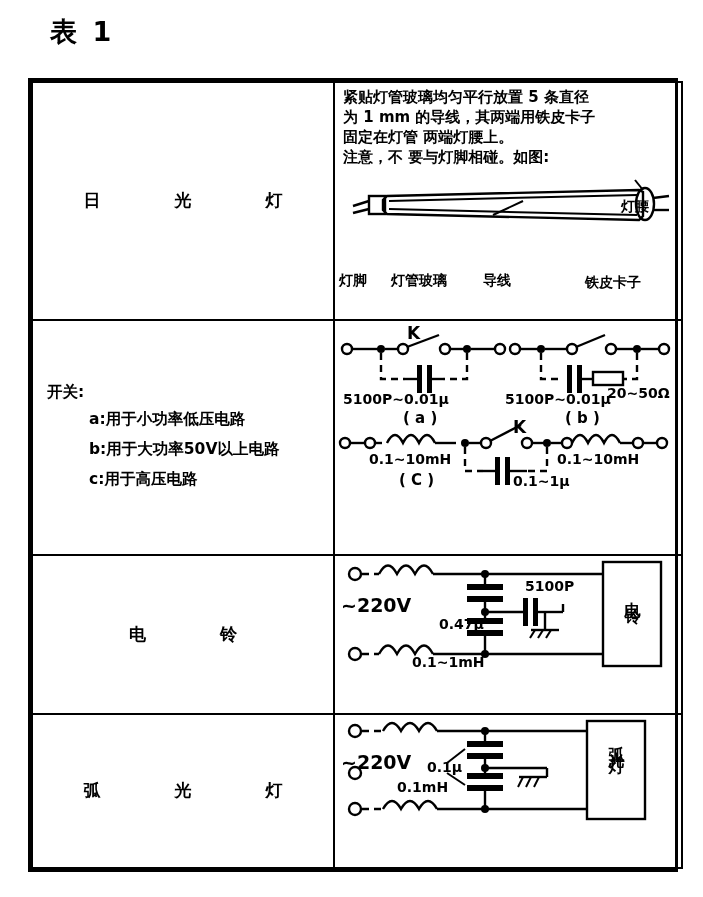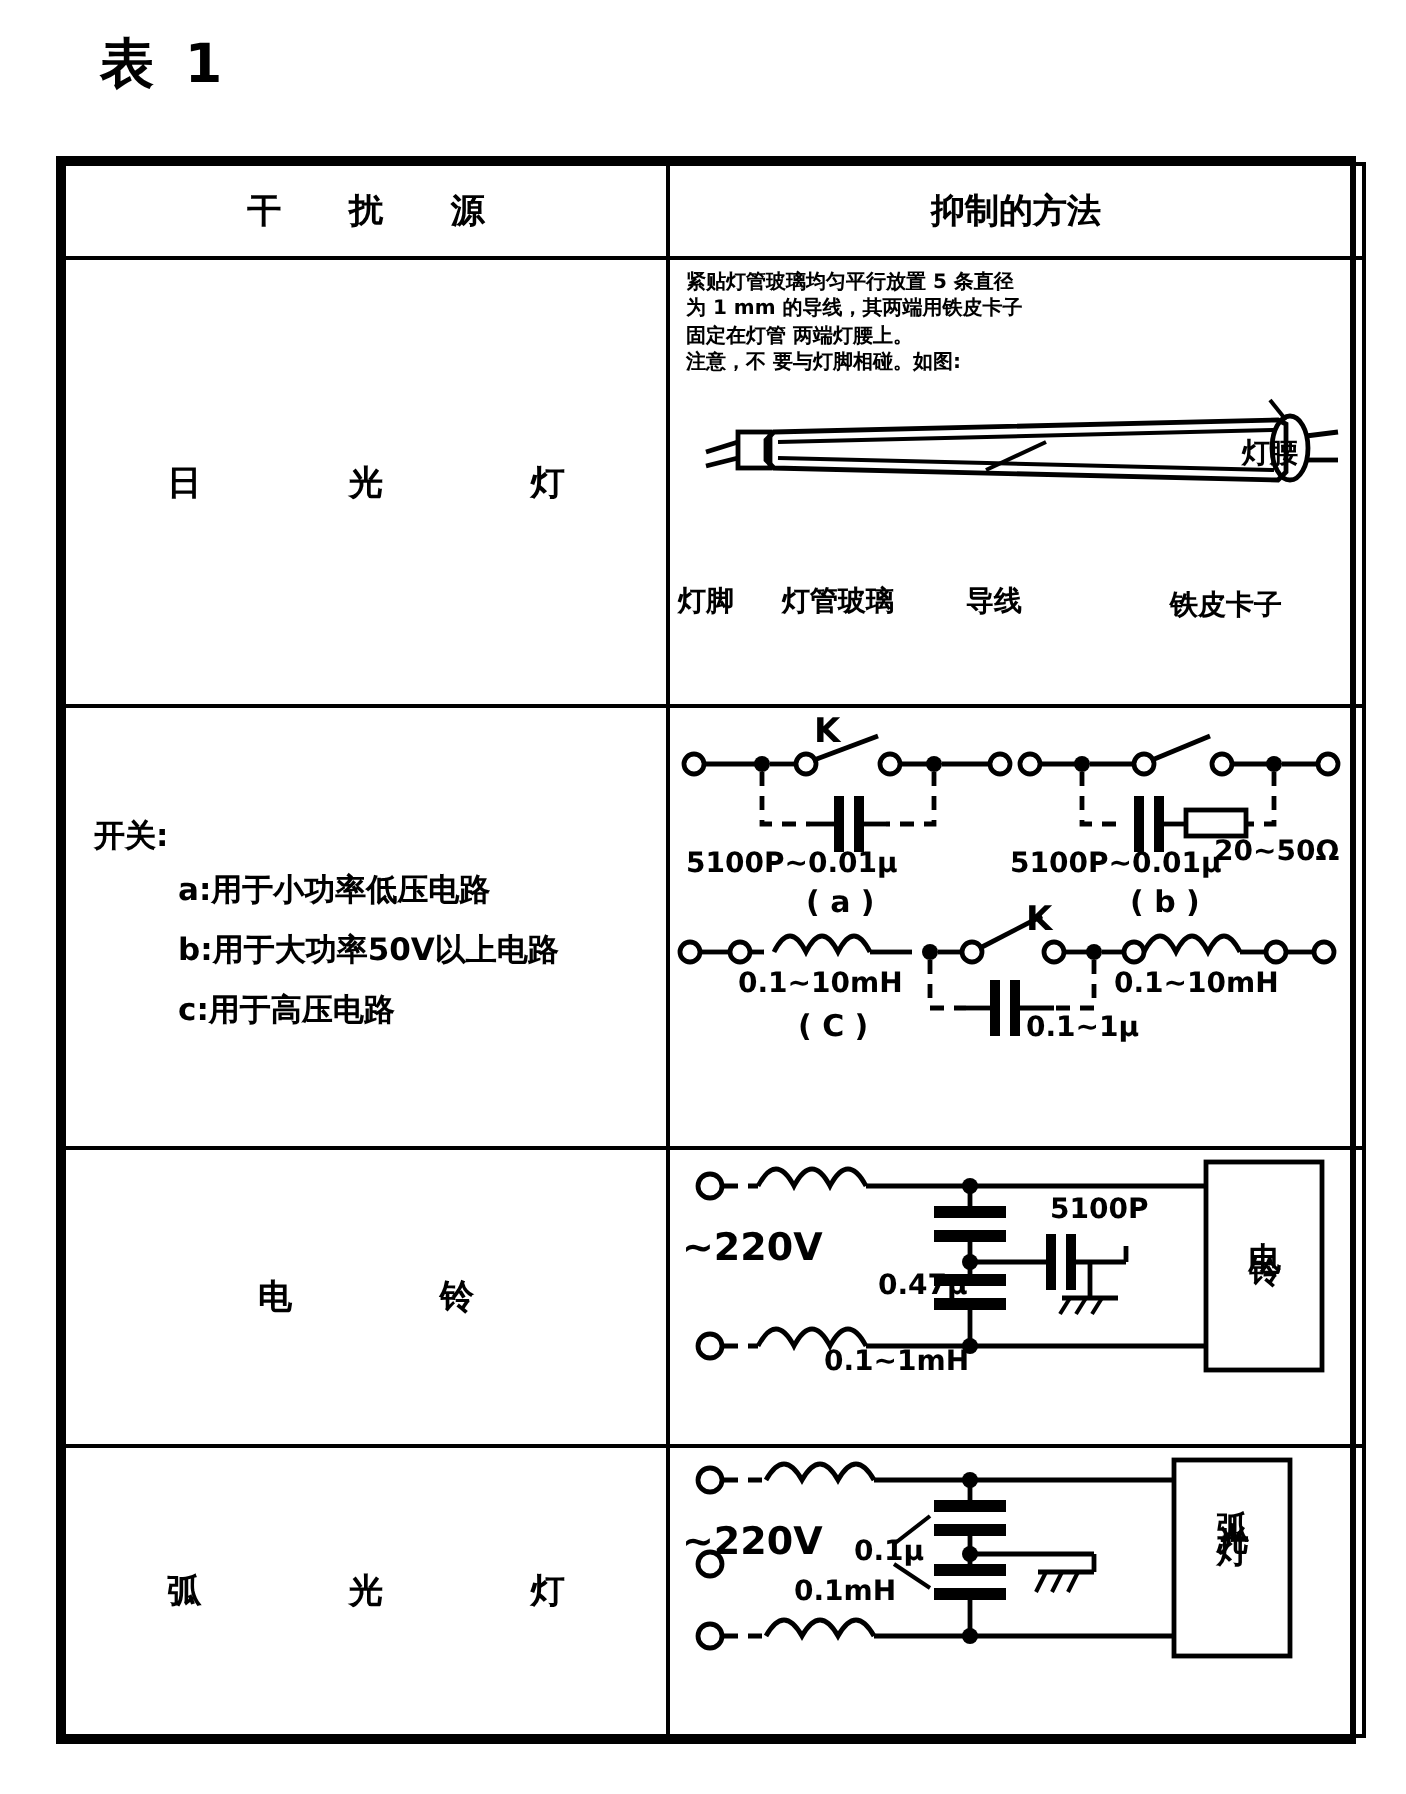--- a/index.html
+++ b/index.html
@@ -58,21 +58,21 @@
   .src-center.wide { letter-spacing: 34px; text-indent: 34px; }
   .src-small { font-size: 16px; font-weight: bold; text-align: center; }
 
   
   .method { font-size: 15.5px; font-weight: bold; }
   .method.center { text-align: center; }
   .method.left { padding-left: 8px; }
 
   
   .fl-cell { position: relative; height: 100%; padding: 5px 6px 0 8px; box-sizing: border-box; }
-  .fl-text { font-size: 10px; font-weight: bold; line-height: 1.33; }
+  .fl-text { font-size: 15px; font-weight: bold; line-height: 1.33; }
   .fl-text .ln { white-space: nowrap; }
   .fl-fig { position: relative; height: 86px; margin-top: 2px; }
   .lbl { position: absolute; font-size: 14px; font-weight: bold; white-space: nowrap; margin-top: 44px; }
 
   
   .sw-left { padding: 6px 0 0 14px; font-size: 15.5px; font-weight: bold; }
   .sw-left .head { margin-bottom: 6px; }
   .sw-left .sub { margin-left: 42px; margin-bottom: 9px; white-space: nowrap; }
   .sw-left .sub .k { font-family: "DejaVu Sans", sans-serif; }
 
@@ -95,28 +95,20 @@
 <body>
 
 <div class="page">
 
   <div class="doc-title">表 1</div>
 
   <div class="table-wrap">
     <table class="main">
 
       <tbody>
-          <tr>
-        <td class="col-left" style="height:37px;">
-          <div class="hdr spaced">干 扰 源</div>
-        </td>
-        <td class="col-right">
-          <div class="hdr">抑制的方法</div>
-        </td>
-      </tr>
 
       <tr>
         <td class="col-left" style="height:183px;margin-top:29px;">
           <div class="src-center wide">日 光 灯</div>
         </td>
         <td class="col-right">
           <div class="fl-cell">
             <div class="fl-text">
               <div class="ln">紧贴灯管玻璃均匀平行放置 5 条直径</div>
               <div class="ln">为 1 mm 的导线，其两端用铁皮卡子</div>

